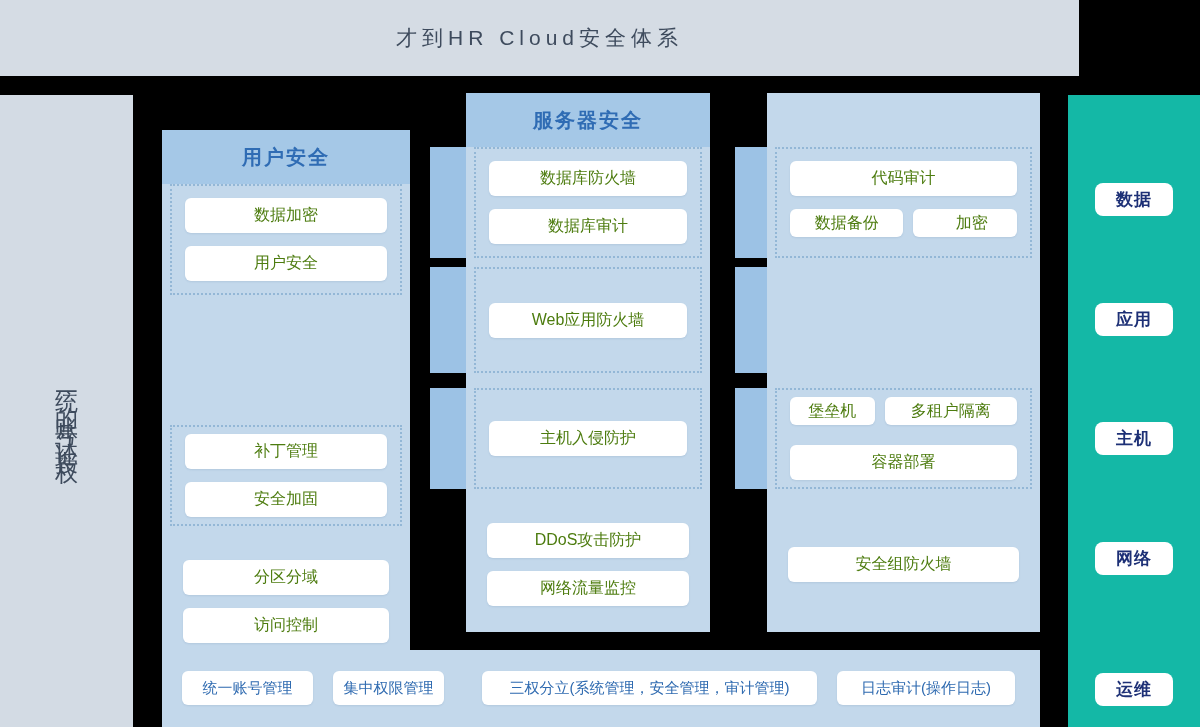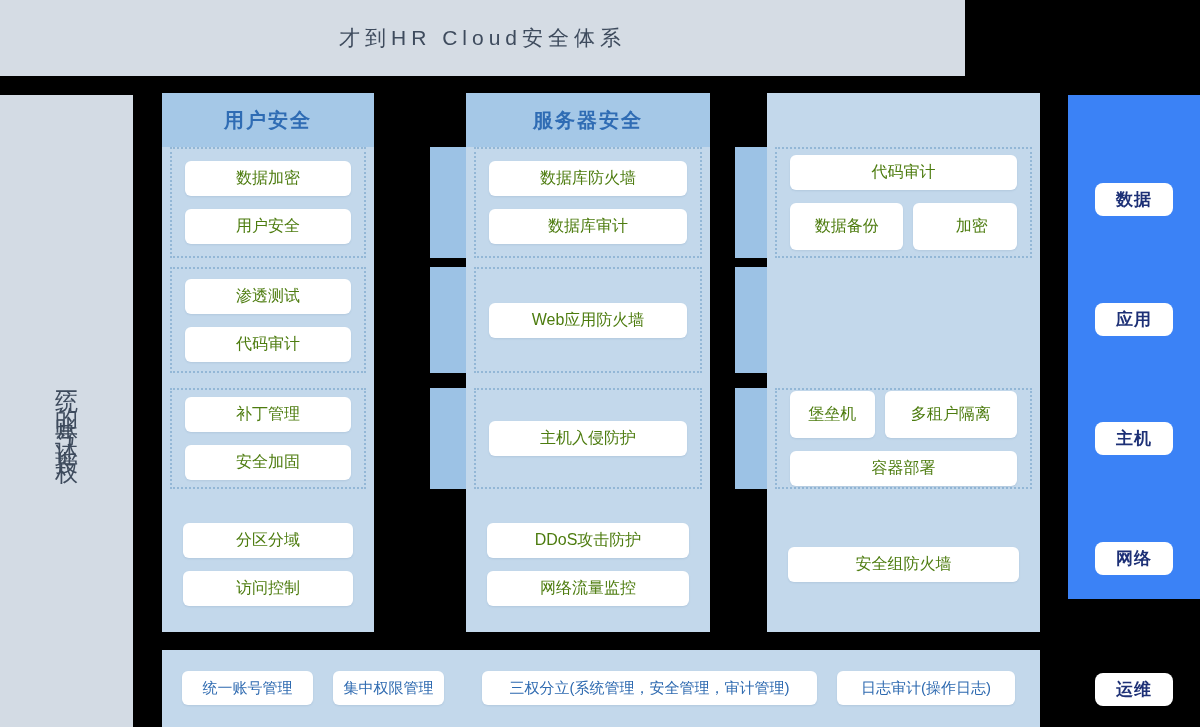--- a/index.html
+++ b/index.html
@@ -4,40 +4,40 @@
 <style>
   * { margin:0; padding:0; box-sizing:border-box; }
   html,body { background:#000; }
   .canvas {
     position:relative; width:1200px; height:727px; background:#000;
     font-family:"Liberation Sans","DejaVu Sans",sans-serif; overflow:hidden;
   }
 
   
   .header {
-    position:absolute; left:0; top:0; width:965px; height:76px;
+    position:absolute; left:0; top:0; width:1079px; height:76px;
     background:#d5dce4; display:flex; align-items:center; justify-content:center;
   }
   .page-title {
     font-size:21px; color:#3e4b5d; letter-spacing:5px; font-weight:500;
   }
 
   
   .left-panel {
     position:absolute; left:0; top:95px; width:133px; height:632px;
     background:#d3dbe4; display:flex; align-items:center; justify-content:center;
   }
   .v-text {
     writing-mode:vertical-rl; text-orientation:upright;
     font-size:23px; color:#3e4b5d; letter-spacing:9px; line-height:1;
   }
 
   
   .column { position:absolute; top:93px; height:539px; background:#c3d8eb; }
-  .col1 { left:162px; width:212px; }
+  .col1 { left:162px; width:248px;margin-top:37px; }
   .col2 { left:466px; width:244px; }
   .col3 { left:767px; width:273px; }
   .col-header {
     height:54px; background:#a5c8e7; display:flex; align-items:center; justify-content:center;
     font-size:20px; font-weight:600; color:#2f6cb4; letter-spacing:2px;
   }
   .row-box {
     position:absolute; left:8px; right:8px;
     display:flex; flex-direction:column; justify-content:center; gap:13px;
     padding:6px 13px;
@@ -48,35 +48,35 @@
   .r3 { top:295px; height:101px; }
   .r4 { top:404px; height:135px; }
 
   .btn {
     background:#ffffff; border-radius:6px; height:35px; flex:0 0 35px;
     display:flex; align-items:center; justify-content:center;
     font-size:16px; color:#4d7c0f; font-weight:500; white-space:nowrap;
     box-shadow:0 1px 2px rgba(60,90,130,0.12);
   }
   .split { display:flex; flex-direction:row; gap:10px; flex:0 0 35px; }
-  .split .btn { height:47px; }
+  .split .btn { height:28px; }
   .w-lg { flex:1.25; } .w-sm { flex:1;padding-left:13px; } .w-xs { flex:0.8; }
 
   
   .connector { position:absolute; background:#9cc2e5; }
   .cgap1 { left:430px; width:36px; }
   .cgap2 { left:735px; width:32px; }
   .cr1 { top:147px; height:111px; }
   .cr2 { top:267px; height:106px; }
   .cr3 { top:388px; height:101px; }
 
   
   .right-panel {
-    position:absolute; left:1068px; top:95px; width:132px; height:504px;
-    background:#3b82f6;
+    position:absolute; left:1068px; top:95px; width:132px; height:632px;
+    background:#14b8a6;
     text-decoration:underline;
   }
   .tag {
     position:absolute; left:27px; width:78px; height:33px;
     background:#ffffff; border-radius:8px;
     display:flex; align-items:center; justify-content:center;
     font-size:17px; font-weight:600; color:#1d3076; letter-spacing:1px;
   }
   .t1{top:88px} .t2{top:208px} .t3{top:327px} .t4{top:447px} .t5{top:578px}
 
@@ -106,24 +106,20 @@
 
   <div class="left-panel">
     <div class="v-text">统一的账号认证授权</div>
   </div>
 
   <div class="column col1">
     <div class="col-header">用户安全</div>
     <div class="row-box dashed r1">
       <div class="btn">数据加密</div>
       <div class="btn">用户安全</div>
-    </div>
-    <div class="row-box dashed r2">
-      <div class="btn">渗透测试</div>
-      <div class="btn">代码审计</div>
     </div>
     <div class="row-box dashed r3">
       <div class="btn">补丁管理</div>
       <div class="btn">安全加固</div>
     </div>
     <div class="row-box r4">
       <div class="btn">分区分域</div>
       <div class="btn">访问控制</div>
     </div>
   </div>

